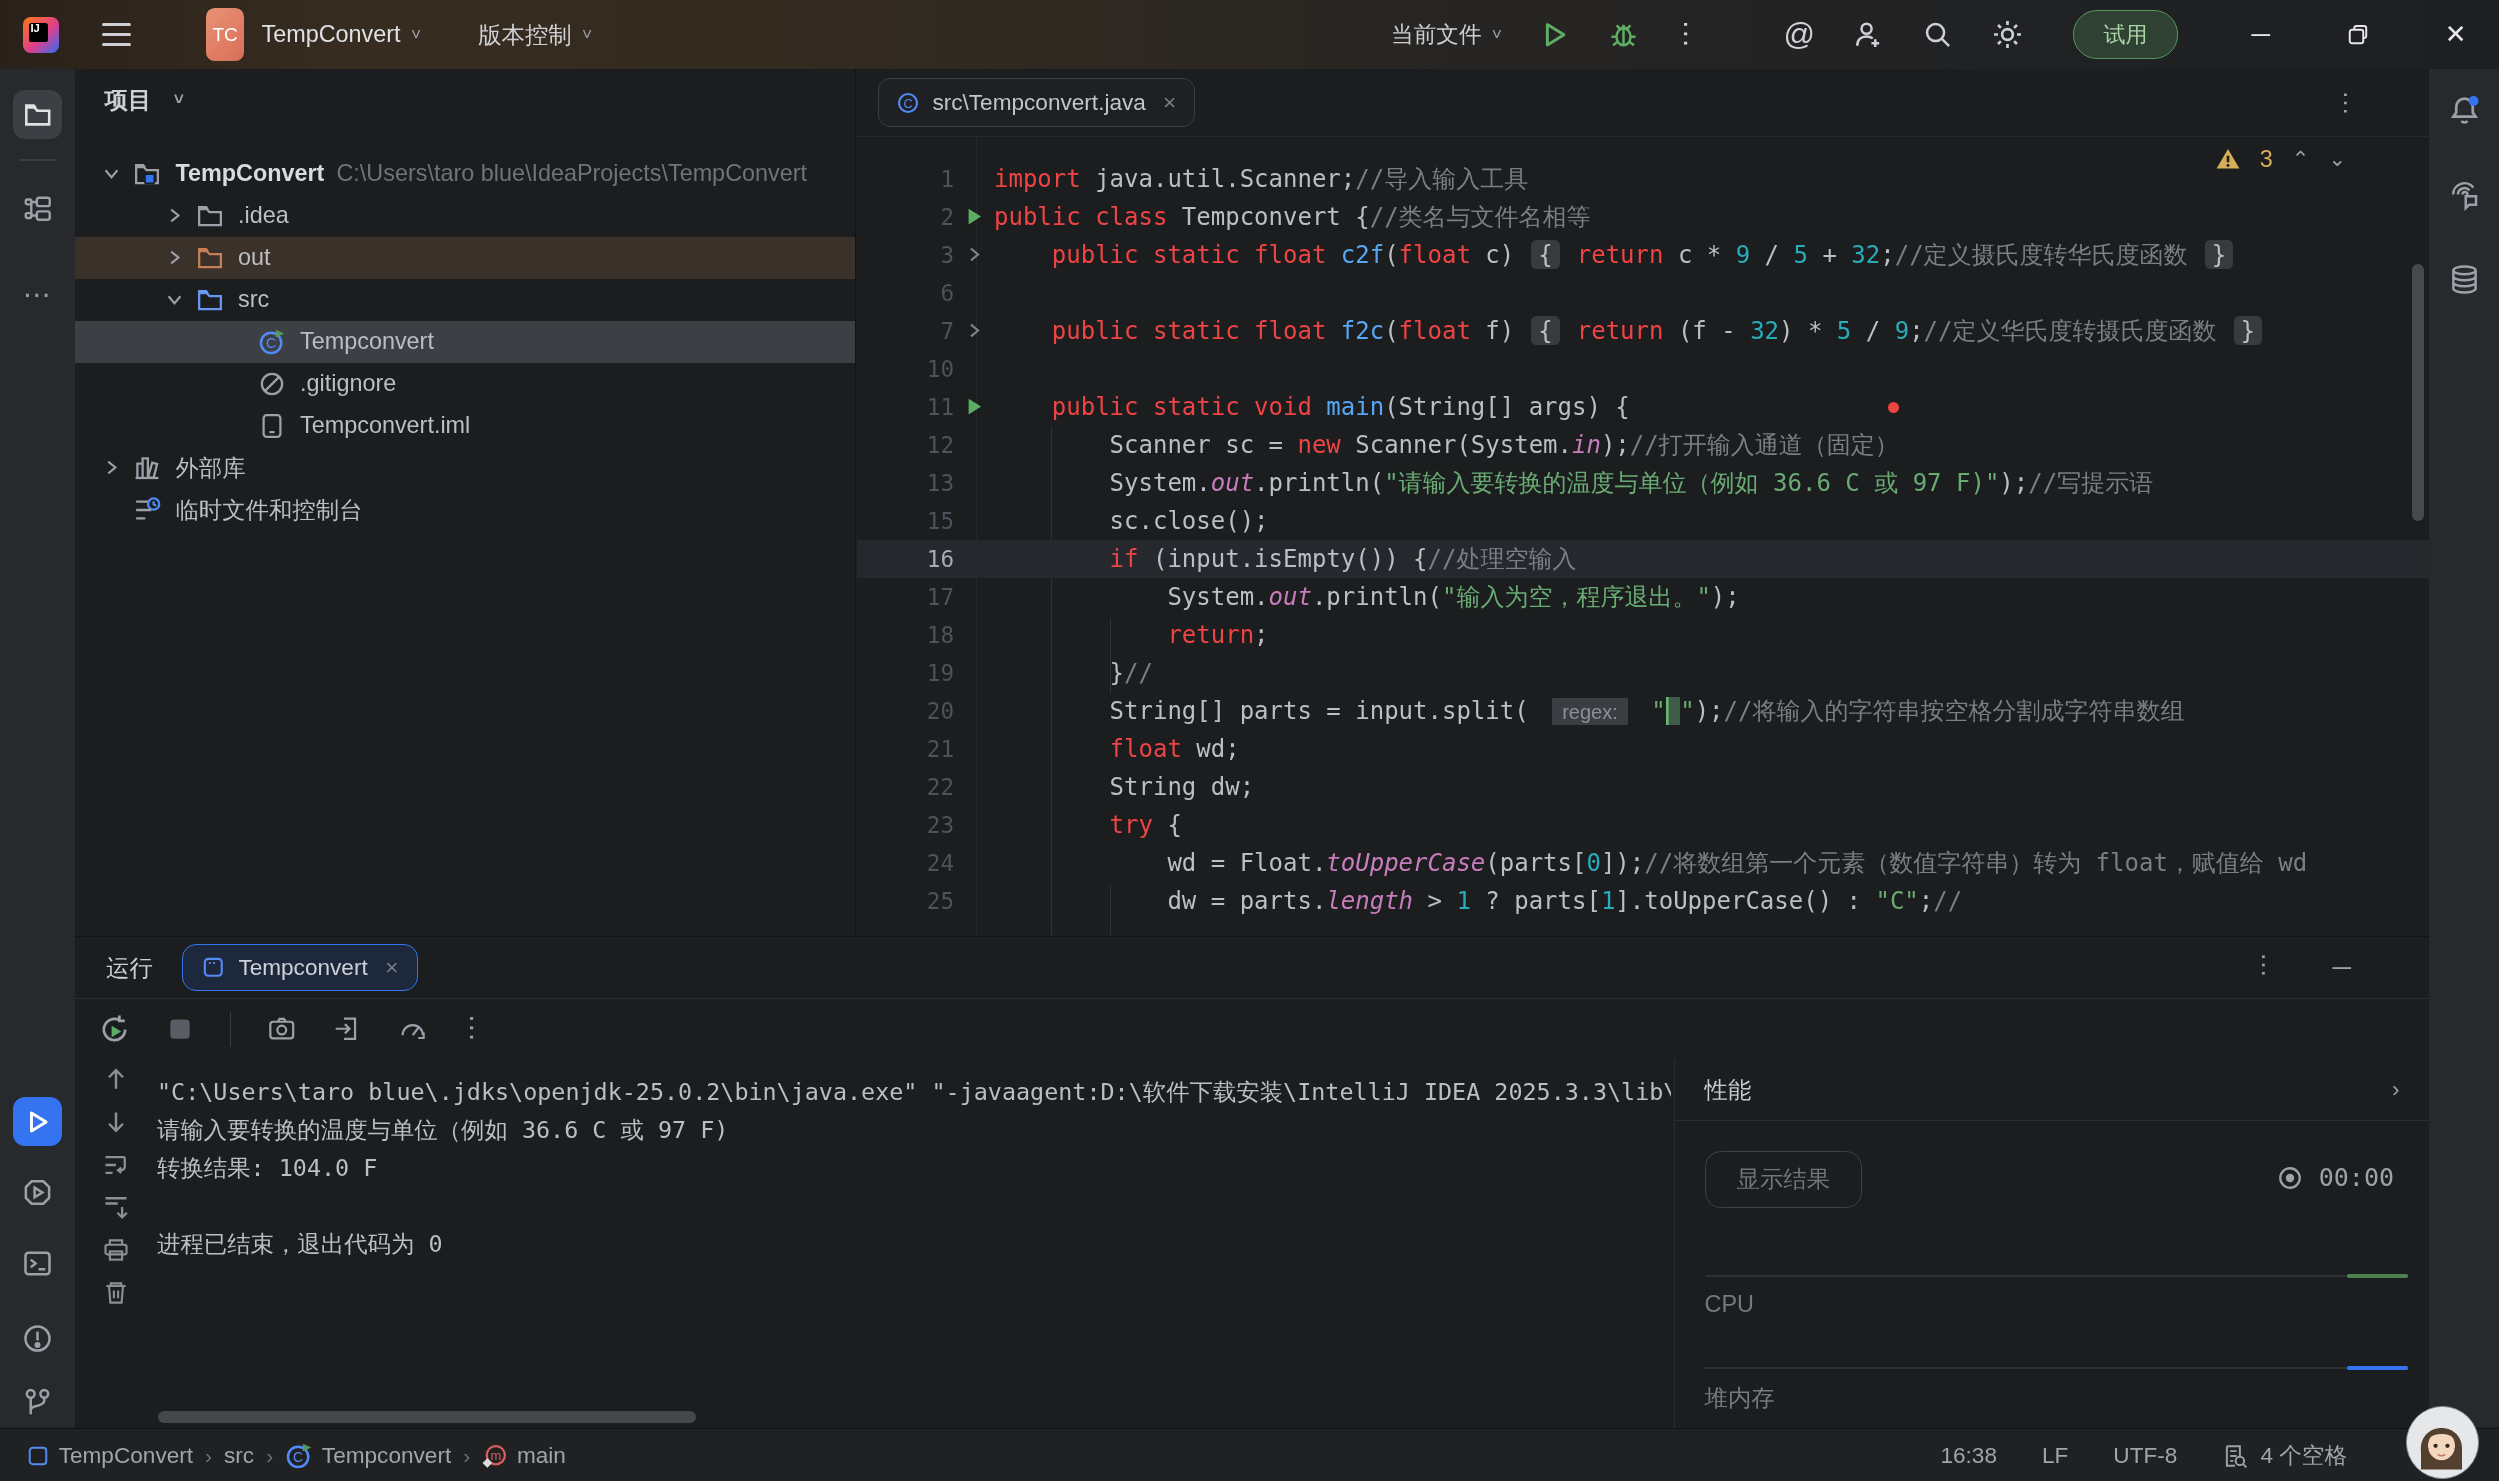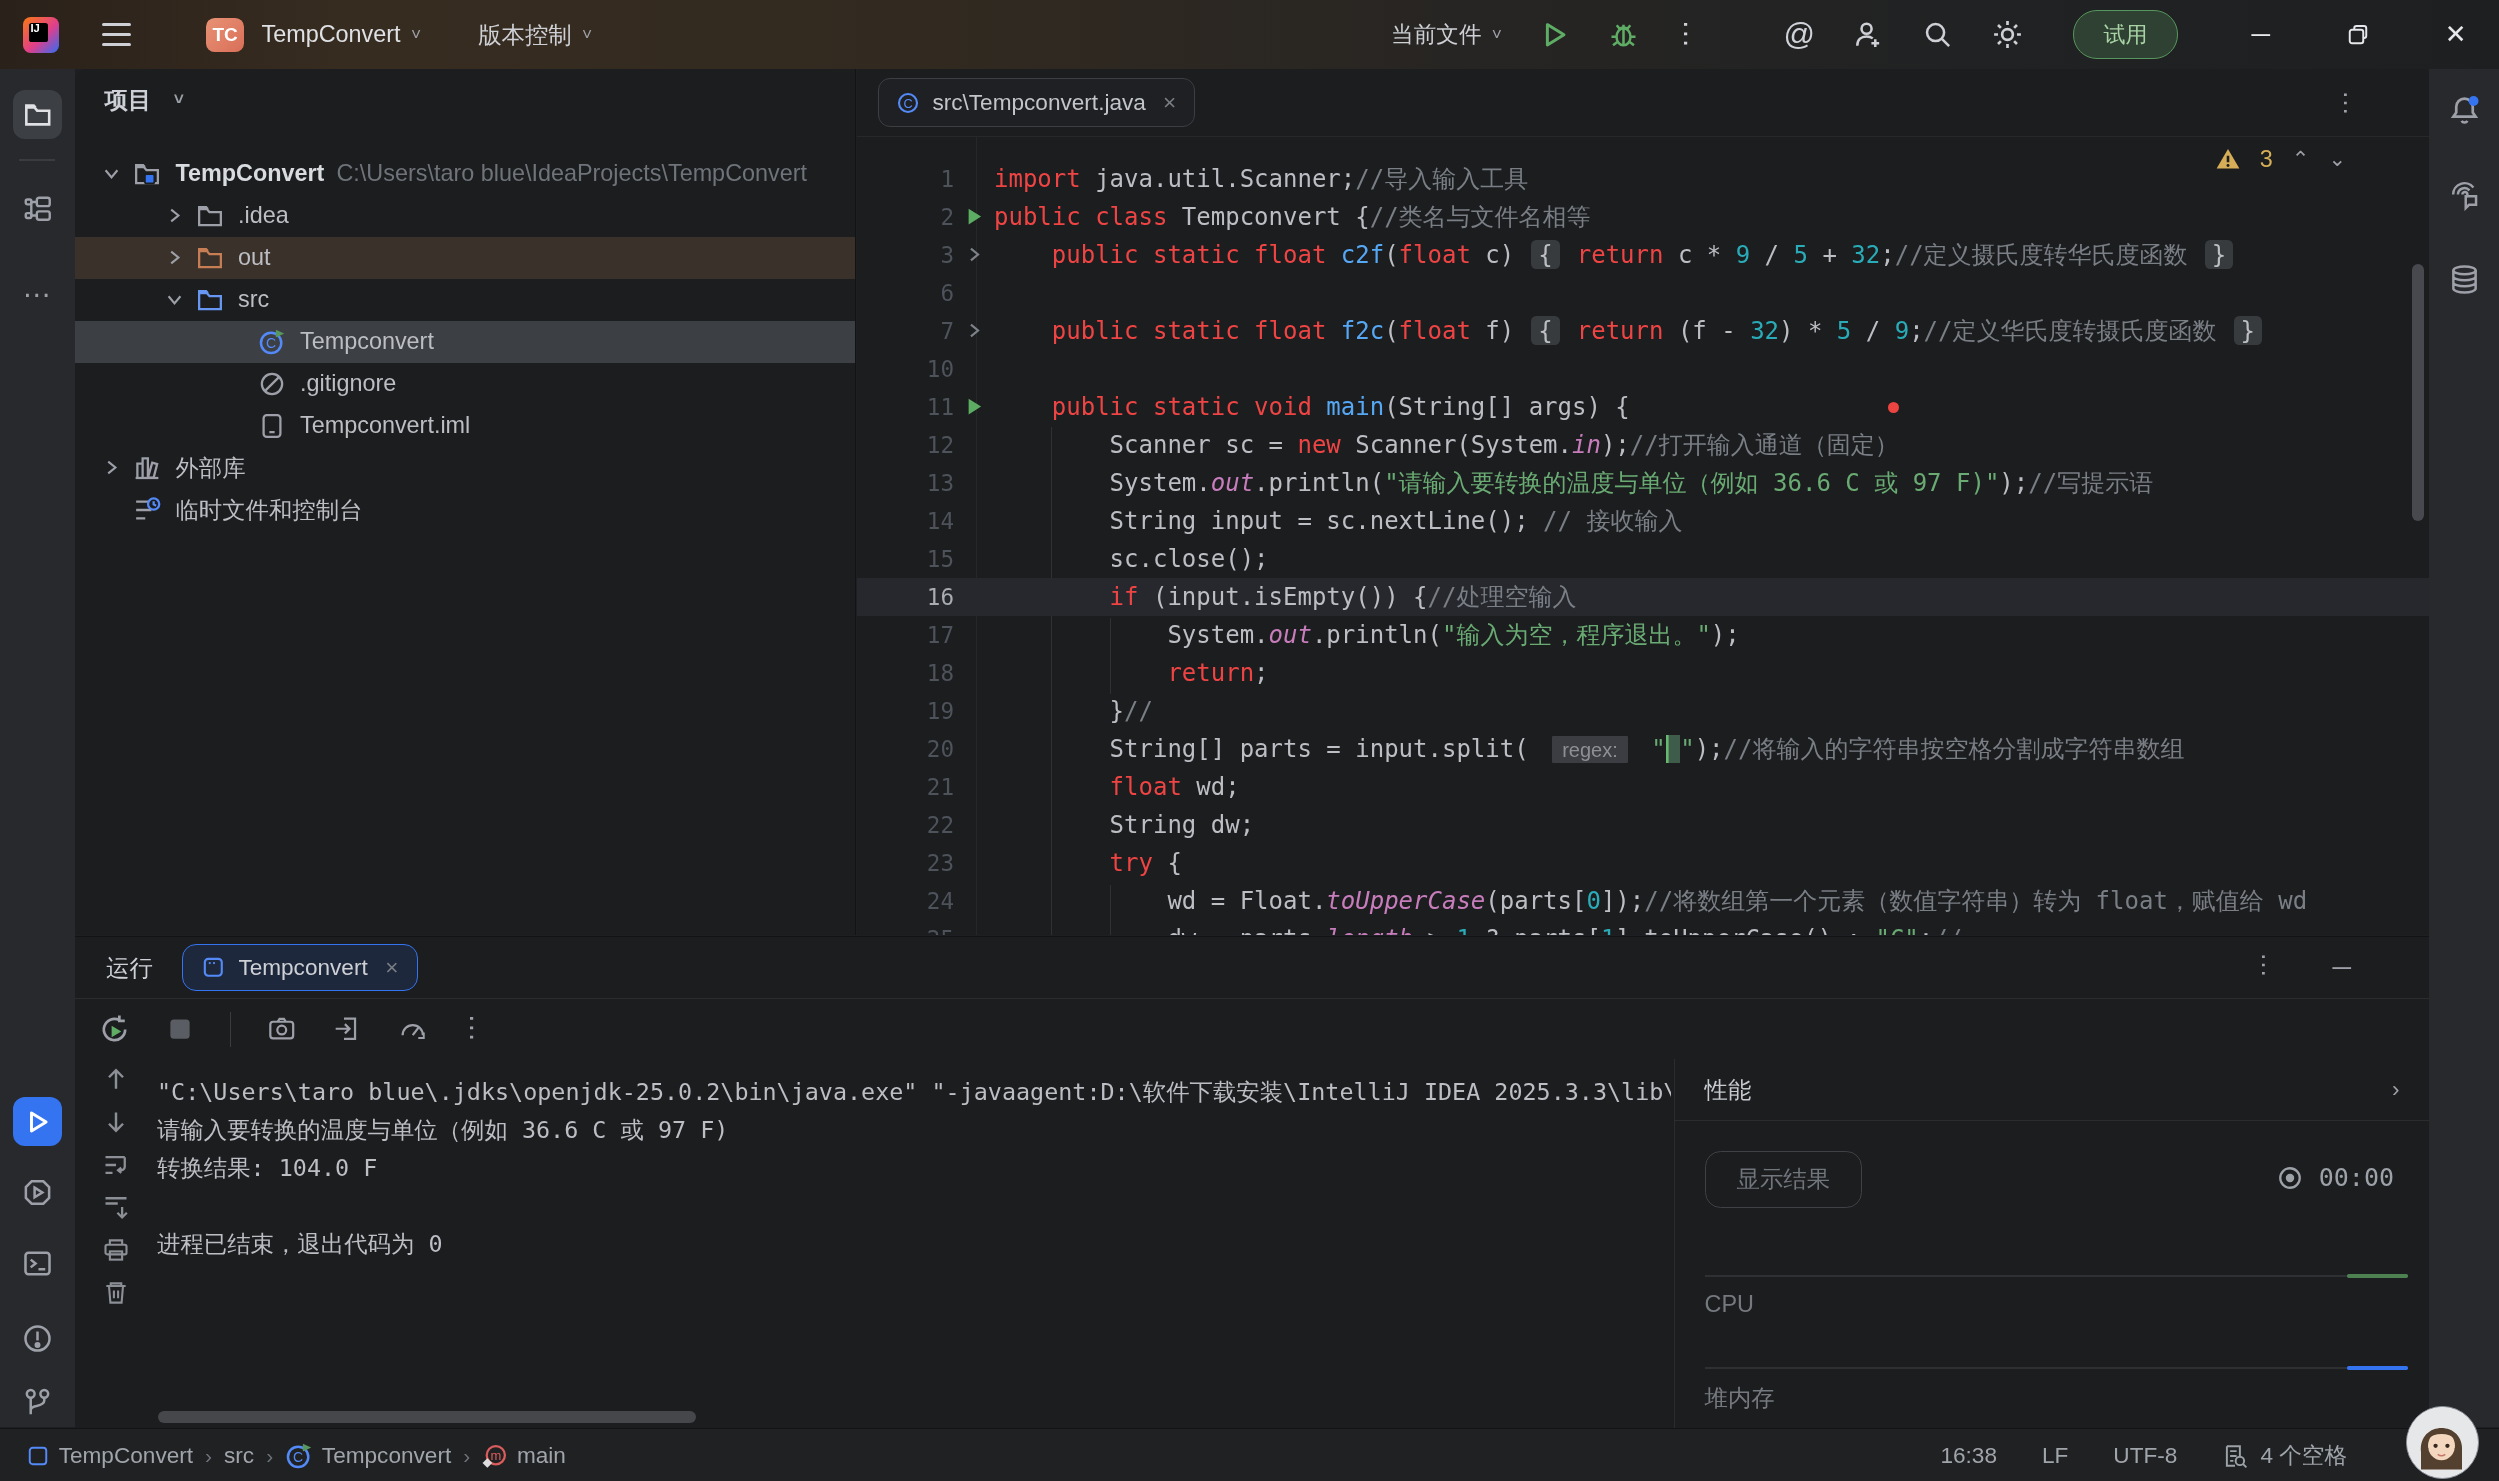--- a/index.html
+++ b/index.html
@@ -9,21 +9,21 @@
 
 .titlebar{position:absolute;left:0;top:0;width:2500px;height:69px;
   background:linear-gradient(90deg,#2a211a 0%,#372c20 14%,#322a20 36%,#272523 58%,#212223 78%,#1e1f21 100%);
   display:flex;align-items:center}
 .tb-left{display:flex;align-items:center;padding-left:22.6px}
 .logo{width:36px;height:36px;border-radius:7.8px;background:linear-gradient(135deg,#f97a12,#e13f8a 55%,#2f6df6);position:relative}
 .logo::after{content:"";position:absolute;left:6px;top:6px;width:19px;height:19px;background:#000;border-radius:2.6px}
 .logo::before{content:"IJ";position:absolute;z-index:2;left:7.8px;top:5.2px;font-size:11.3px;font-weight:bold;color:#fff}
 .burger{margin-left:43px;width:29.5px;height:22.6px;display:flex;flex-direction:column;justify-content:space-between}
 .burger i{height:2.6px;background:#CED0D6;border-radius:1.7px}
-.tcicon{margin-left:75px;width:38px;height:34px;border-radius:8.7px;background:linear-gradient(135deg,#E89275,#D96F58);display:flex;align-items:center;justify-content:center;color:#fff;font-weight:bold;font-size:19px}
+.tcicon{margin-left:75px;width:38px;height:53px;border-radius:8.7px;background:linear-gradient(135deg,#E89275,#D96F58);display:flex;align-items:center;justify-content:center;color:#fff;font-weight:normal;font-size:19px}
 .tb-title{margin-left:17.4px;font-size:23.4px;color:#DFE1E5}
 .chev{margin-left:10.4px;color:#9DA0A8;font-size:17.4px}
 .tb-menu{margin-left:57px;font-size:23.4px;color:#CED0D6}
 .tb-right{margin-left:auto;display:flex;align-items:center;padding-right:29.5px}
 .tb-item{display:flex;align-items:center;margin-left:38px}
 .runcfg{font-size:22.6px;color:#CED0D6}
 .trial{border:1.7px solid #57965C;background:#2E4133;color:#A9D3A4;font-size:22px;border-radius:24px;padding:8.7px 29.5px;margin-left:49px}
 .winbtn{margin-left:68px;color:#E6E8EB;font-size:26px;width:29.5px;text-align:center}
 
 .leftbar{position:absolute;left:0;top:69px;width:75px;height:1358px;background:#27292C}
@@ -447,25 +447,20 @@
           <span class="gnum">12</span>
           <span class="gicon"></span>
           <span class="ctext"><span class="seg-d">        Scanner sc = </span><span class="seg-k">new</span><span class="seg-d"> Scanner(System.</span><span class="seg-p">in</span><span class="seg-d">);</span><span class="seg-c">//打开输入通道（固定）</span></span>
         </div>
         <div class="cline">
           <span class="gnum">13</span>
           <span class="gicon"></span>
           <span class="ctext"><span class="seg-d">        System.</span><span class="seg-p">out</span><span class="seg-d">.println(</span><span class="seg-s">"请输入要转换的温度与单位（例如 36.6 C 或 97 F)"</span><span class="seg-d">);</span><span class="seg-c">//写提示语</span></span>
         </div>
         <div class="cline">
-          <span class="gnum">14</span>
-          <span class="gicon"></span>
-          <span class="ctext"><span class="seg-d">        String input = sc.nextLine(); </span><span class="seg-c">// 接收输入</span></span>
-        </div>
-        <div class="cline">
           <span class="gnum">15</span>
           <span class="gicon"></span>
           <span class="ctext"><span class="seg-d">        sc.close();</span></span>
         </div>
         <div class="cline caret">
           <span class="gnum">16</span>
           <span class="gicon"></span>
           <span class="ctext"><span class="seg-d">        </span><span class="seg-k">if</span><span class="seg-d"> (input.isEmpty()) {</span><span class="seg-c">//处理空输入</span></span>
         </div>
         <div class="cline">

